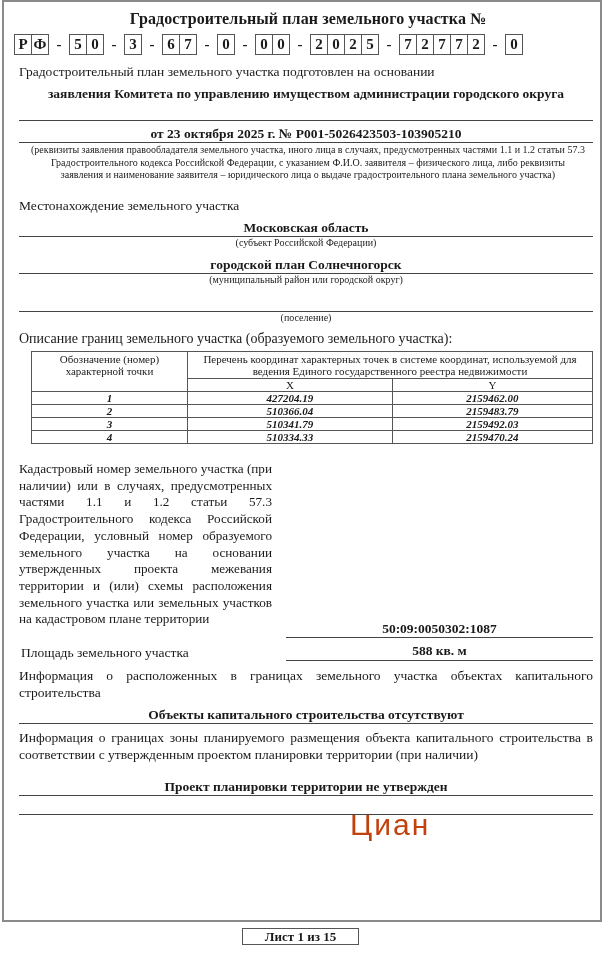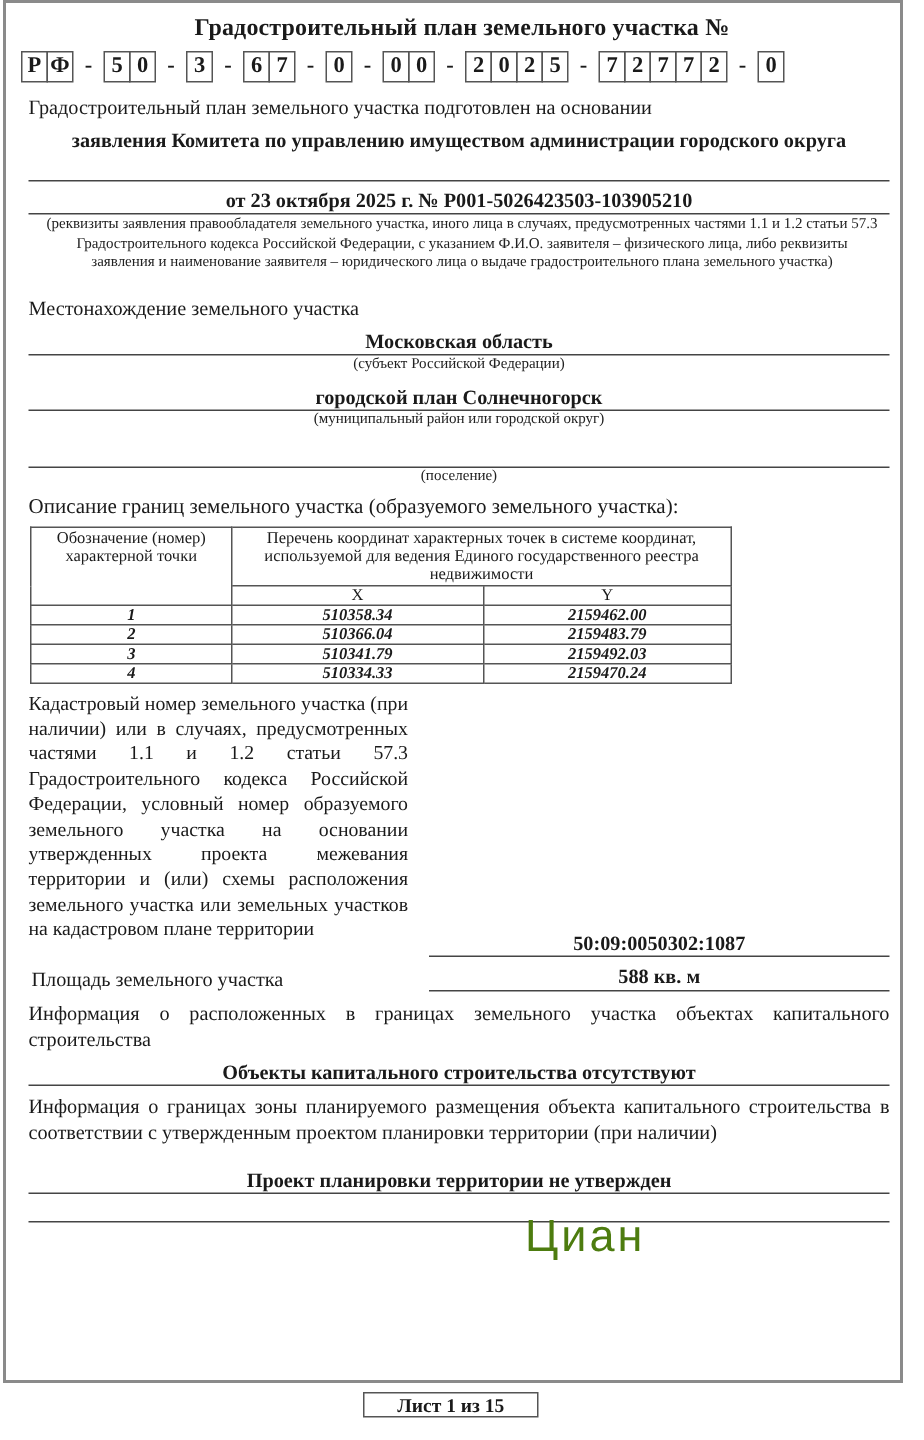--- a/index.html
+++ b/index.html
@@ -27,40 +27,40 @@
   .numgroup .cell:first-child { margin-left: 0; }
   .dash { width: 20px; text-align: center; font-weight: bold; font-size: 15px; }
 
   .txt { position: absolute; font-size: 13.5px; }
   .ital { font-weight: bold; }
   .center { text-align: center; }
   .line { position: absolute; height: 0; border-top: 1px solid #444; }
   .small { font-size: 10px; line-height: 12.5px; color: #222; }
 
   table.coords {
-    position: absolute; left: 20px; top: 351px; width: 468px;
+    position: absolute; left: 31px; top: 351px; width: 562px;
     border-collapse: collapse; font-size: 11px;
   }
   table.coords td, table.coords th {
     border: 1px solid #555; text-align: center; font-weight: normal; line-height: 12px;
     padding: 0 2px;
   }
   table.coords td.v { font-style: italic; font-weight: bold; height: 12px; }
   .cad {
     position: absolute; left: 19px; top: 461px; width: 253px;
     font-size: 13.2px; line-height: 16.7px; text-align: justify;
     text-align-last: left;
   }
   .pagebox {
     position: absolute; left: 242px; top: 928px; width: 117px; height: 17px;
     border: 1px solid #555; text-align: center; font-weight: bold; font-size: 13px;
     line-height: 15px;
   }
   .watermark {
-    position: absolute; left: 350px; top: 808px; font-size: 30px; color: #4d7c0f;
+    position: absolute; left: 350px; top: 808px; font-size: 30px; color: #c2410c;
     font-family: "Liberation Sans", sans-serif; letter-spacing: 2px;
   }
 </style>
 </head>
 <body>
 
 <div class="frame"></div>
 
 <div class="title">Градостроительный план земельного участка №</div>
 
@@ -153,21 +153,21 @@
     <th colspan="2" style="padding:1px 4px;">Перечень координат характерных точек в системе координат, используемой для ведения Единого государственного реестра недвижимости</th>
   </tr>
   <tr>
     <th>X</th>
     <th>Y</th>
   </tr>
   </tbody>
     <tbody id="coord-rows">
       <tr>
         <td class="v">1</td>
-        <td class="v">510358.34</td>
+        <td class="v">427204.19</td>
         <td class="v">2159462.00</td>
       </tr>
       <tr>
         <td class="v">2</td>
         <td class="v">510366.04</td>
         <td class="v">2159483.79</td>
       </tr>
       <tr>
         <td class="v">3</td>
         <td class="v">510341.79</td>

